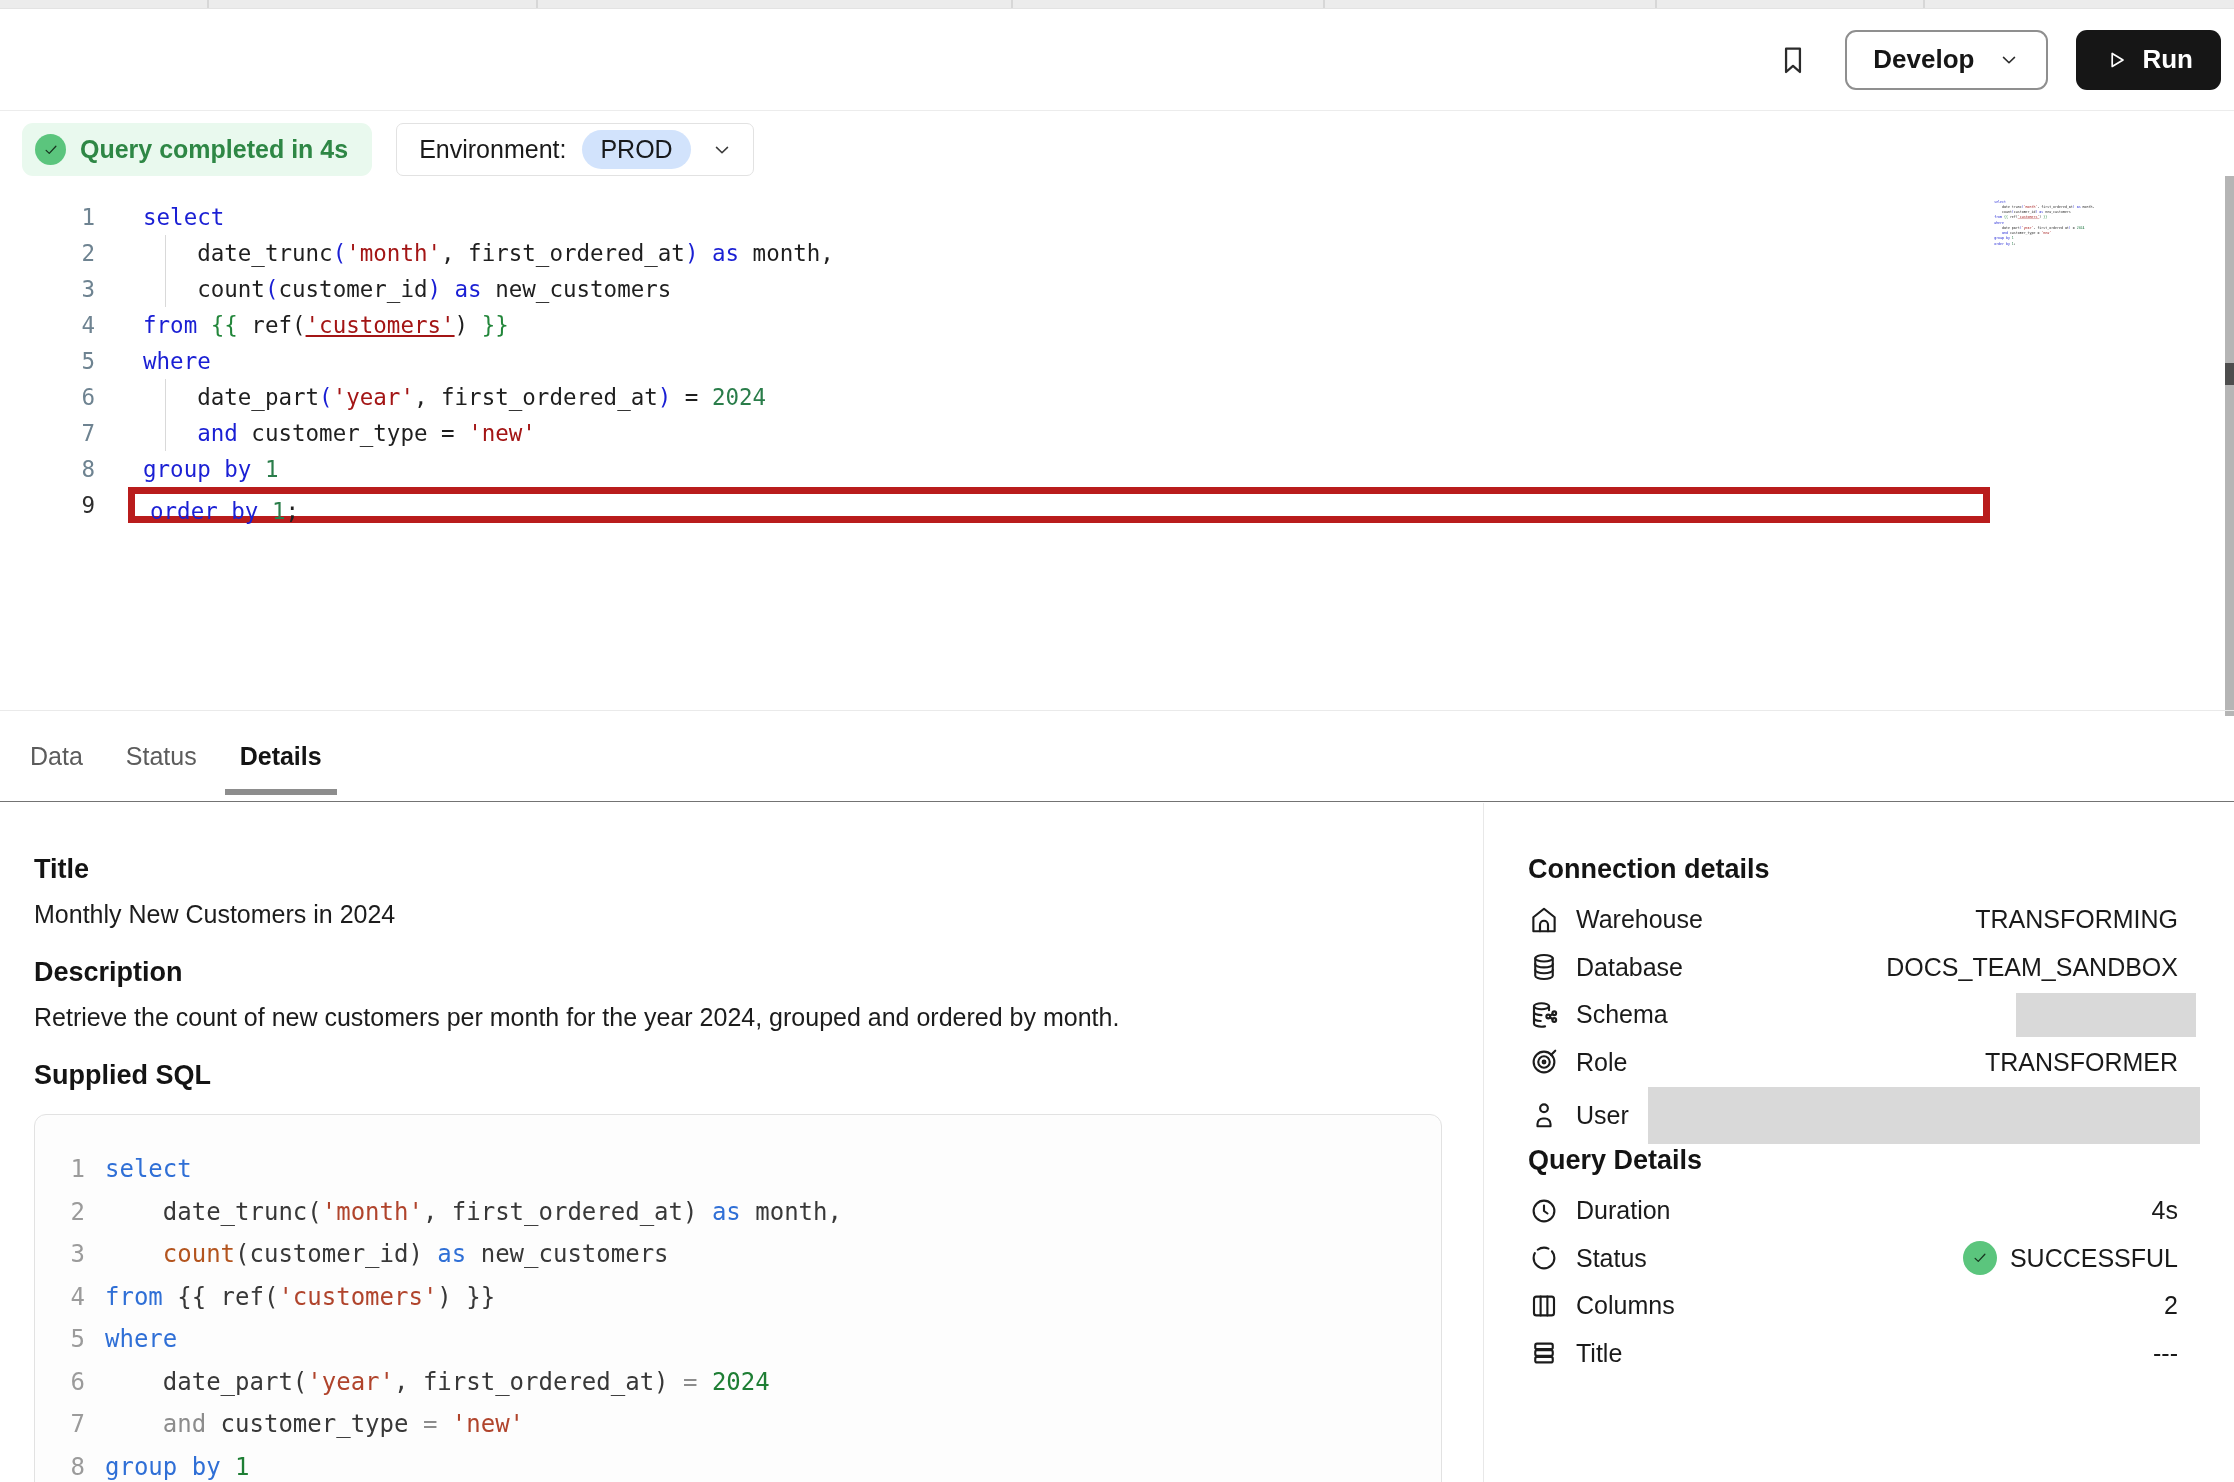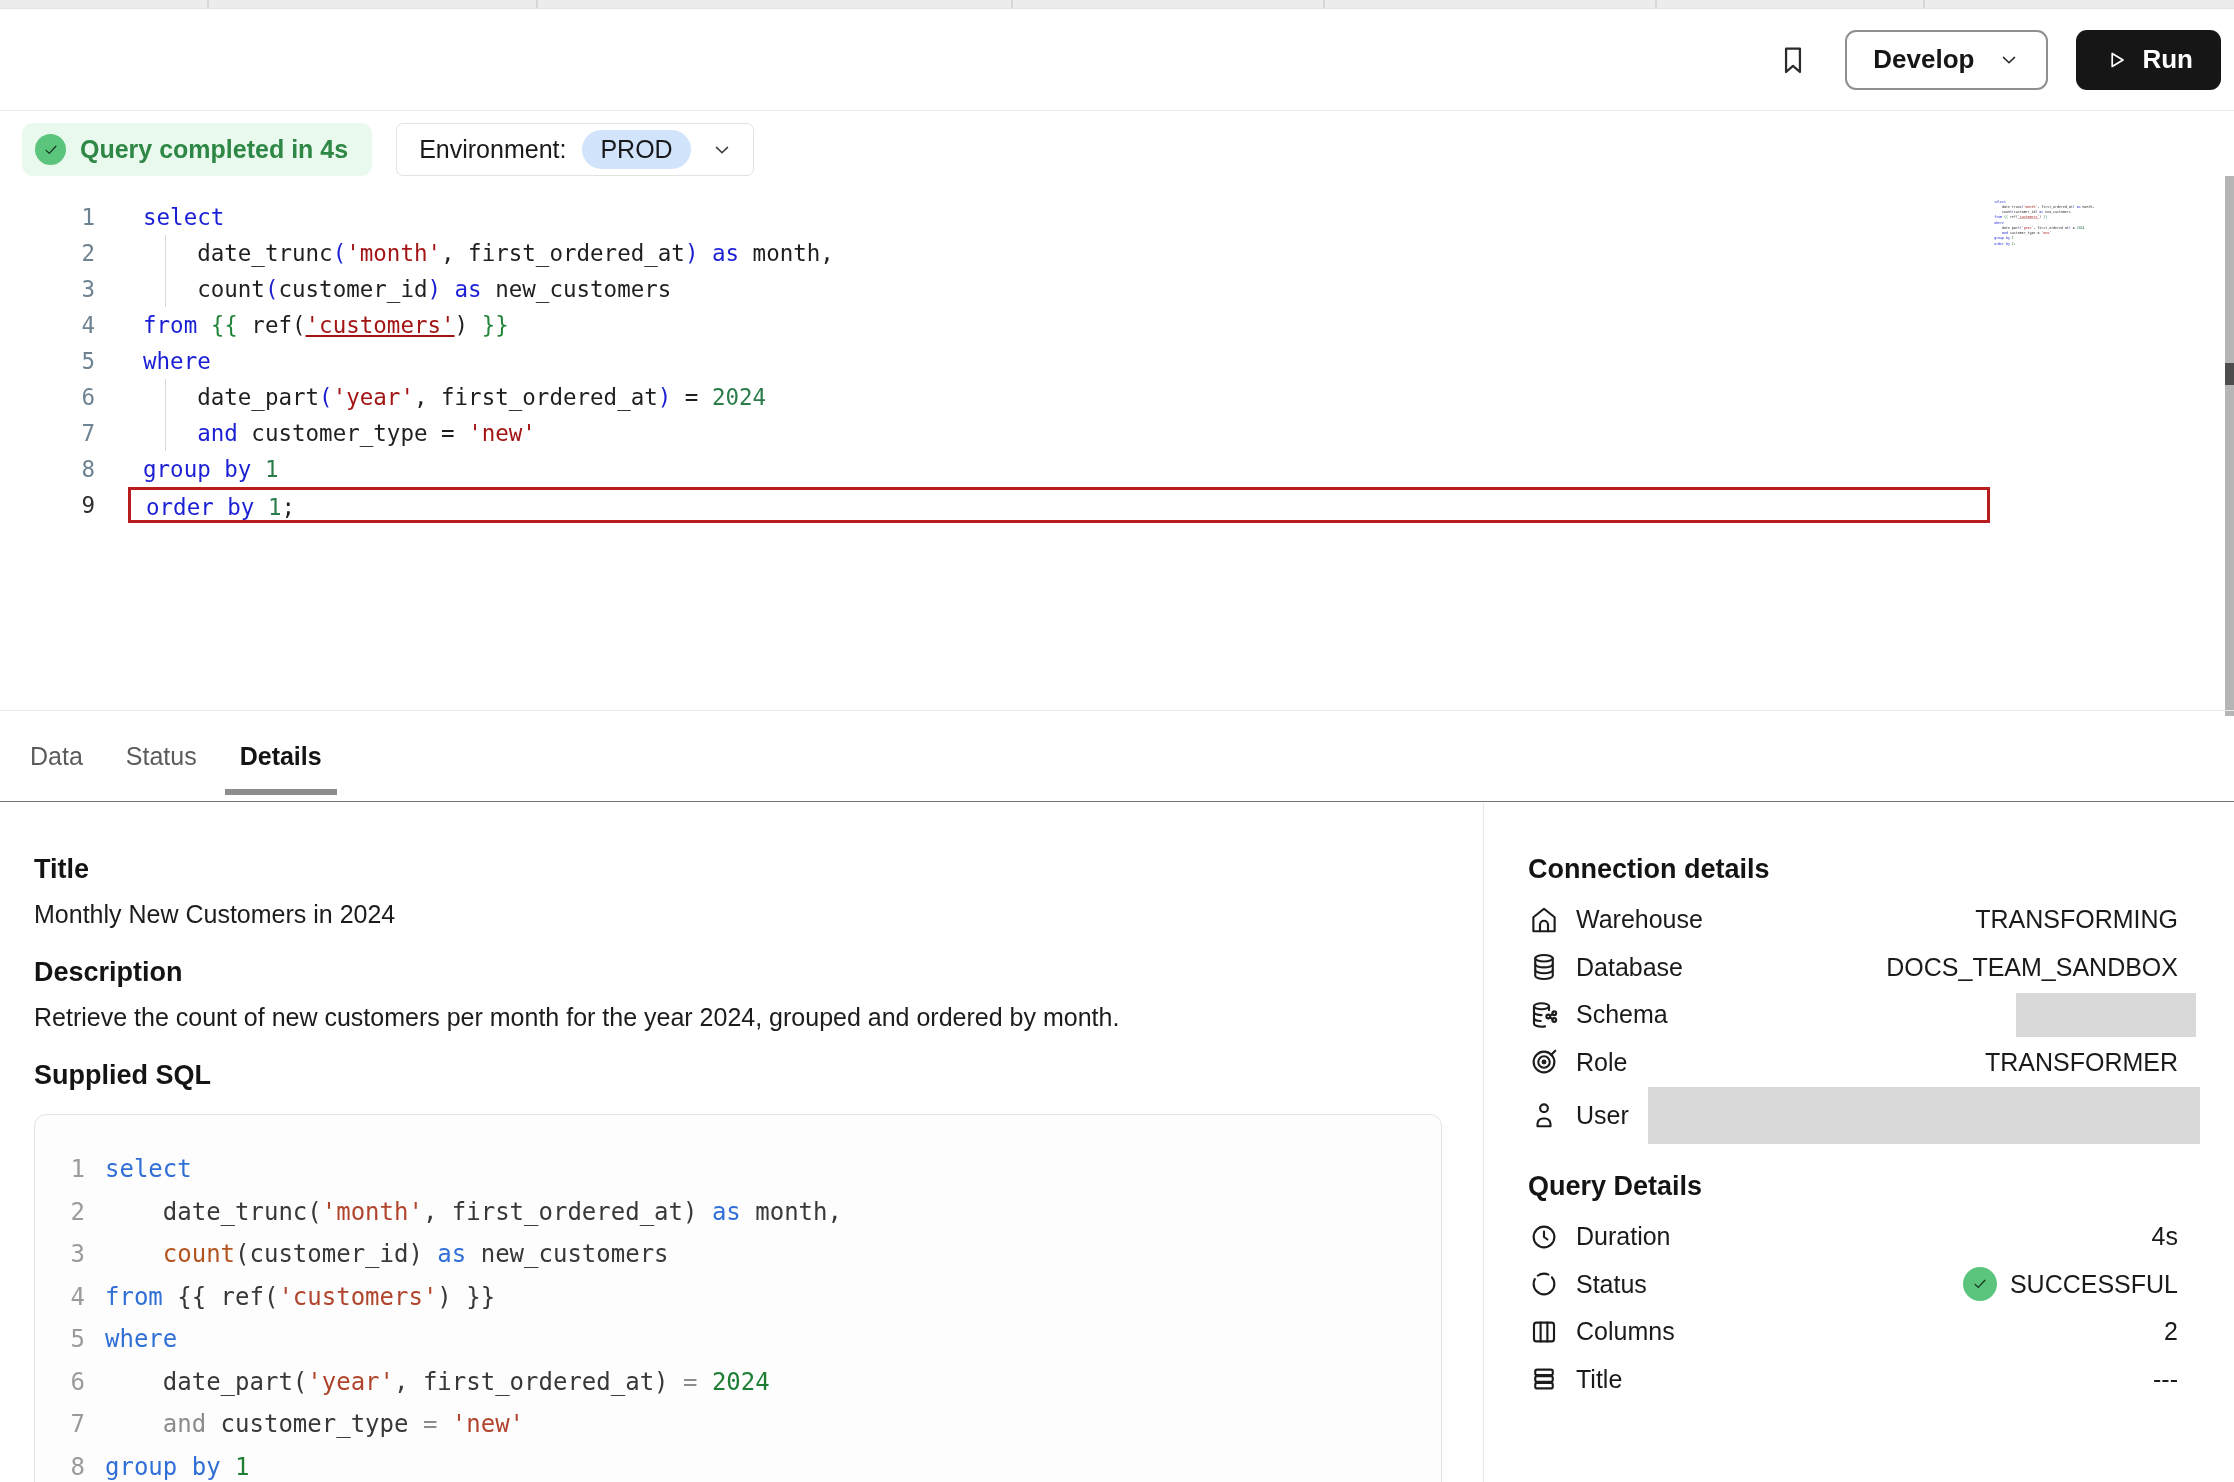--- a/index.html
+++ b/index.html
@@ -41,21 +41,21 @@
   .env-pill { background:var(--prod-blue); color:#17191c; border-radius:999px;
     padding:5px 18px; font-size:25px; font-weight:500; }
   .env-box .icon { color:#3a3a3a; margin-left:4px; }
   
   .editor { position:absolute; top:199px; left:0; width:2234px; }
   .ed-line { display:flex; height:36px; font-family:"DejaVu Sans Mono", monospace; font-size:22.5px; }
   .ed-gutter { width:95px; flex:none; text-align:right; color:#6e8391; line-height:36px; }
   .ed-gutter.active-num { color:#2d2d2d; }
   .ed-code { position:relative; width:1862px; margin-left:33px; line-height:34px; }
   .ed-code pre { font-family:inherit; white-space:pre; padding-left:15px; line-height:36px; }
-  .ed-code.active { border:3px solid #b91c1c; line-height:34px; }
+  .ed-code.active { border:7px solid #b91c1c; line-height:34px; }
   .ed-code.active pre { line-height:34px; }
   .iguide { position:absolute; left:37px; top:0; bottom:0; border-left:1px solid #d9d9d9; }
   
   .t-kw   { color:var(--kw-blue); }
   .t-str  { color:#a31515; }
   .t-strl { color:#a31515; text-decoration:underline; }
   .t-num  { color:#2a7d4a; }
   .t-jinja{ color:#22863a; }
   .t-plain{ color:#1f1f1f; }
   
@@ -94,21 +94,21 @@
   .d-fn   { color:#b3541e; }
   .d-str  { color:#b0442c; }
   .d-num  { color:#1e7e34; }
   .d-op   { color:#8c8c8c; }
   .d-plain{ color:#383838; }
   
   .right-pane { position:absolute; top:803px; left:1483px; width:751px; height:679px;
     border-left:1px solid #e8e8e8; padding:0 56px 0 44px; }
   .panel-heading { font-size:27px; font-weight:700; color:#141414; line-height:32px; }
   .ph-conn { margin-top:50px; }
-  .ph-query { margin-top:26px; }
+  .ph-query { }
   .detail-rows { margin-top:11px; }
   .d-row { display:flex; align-items:center; height:47.5px; }
   .d-row.tall { height:58px; }
   .d-row .icon { width:32px; color:#1c1c1c; flex:none; }
   .d-label { margin-left:16px; font-size:25px; color:#1a1a1a; }
   .d-value { margin-left:auto; font-size:25px; color:#1a1a1a; text-align:right; }
   .redact { margin-left:auto; background:#d9d9d9; }
   .redact-schema { width:180px; height:44px; margin-right:-18px; }
   .redact-user { width:552px; height:57px; margin-right:-22px; }
   .badge-value { margin-left:auto; display:flex; align-items:center; gap:13px; }

